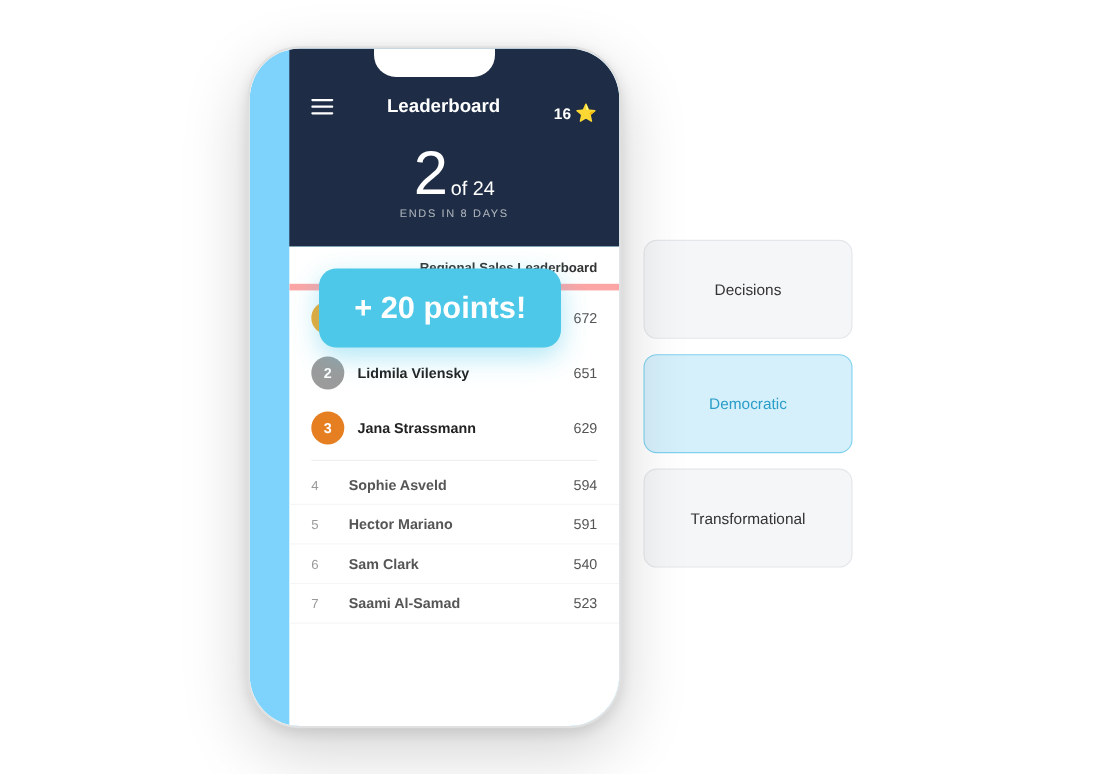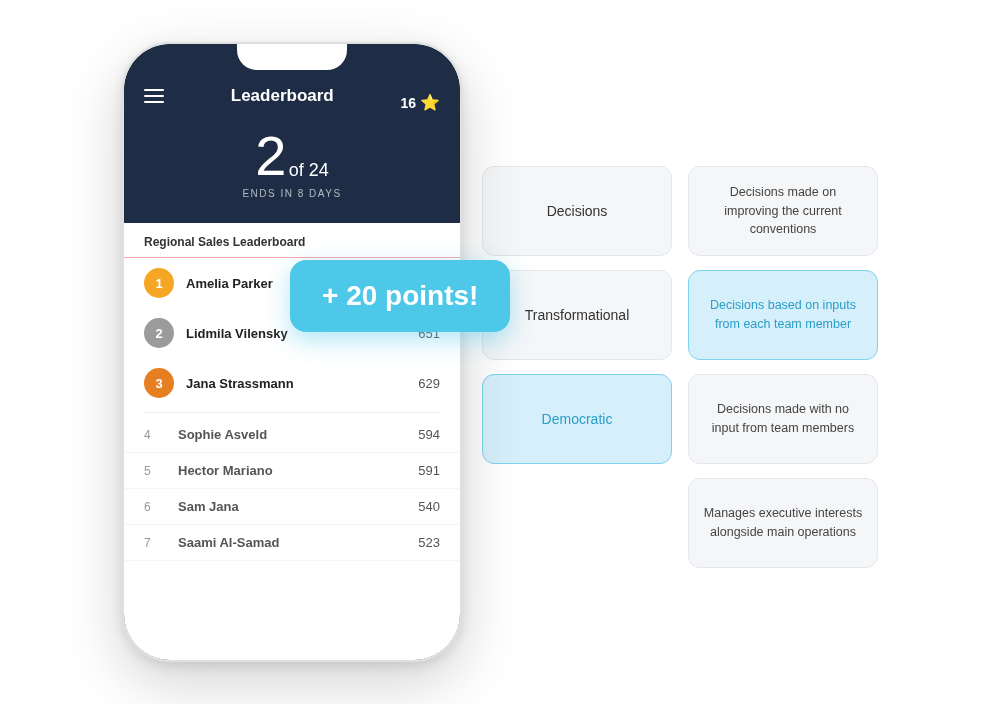--- a/index.html
+++ b/index.html
@@ -54,25 +54,26 @@
       width: 110px;
       height: 26px;
       background: #ffffff;
       border-radius: 0 0 20px 20px;
       z-index: 10;
     }
 
     .phone-screen {
       width: 100%;
       height: 100%;
-      background: #14532d;
+      background: #7dd3fc;
       border-radius: 46px;
       overflow: hidden;
       display: flex;
       flex-direction: column;
+      padding-left: 36px;
     }
 
     
     .phone-header {
       background: #1e2d45;
       padding: 36px 20px 24px;
       color: white;
       text-align: center;
       position: relative;
     }
@@ -149,23 +150,23 @@
       background: #ffffff;
       flex: 1;
       overflow: hidden;
       padding: 0;
     }
 
     .lb-title {
       font-size: 12px;
       font-weight: 700;
       color: #333;
-      text-align: left;
+      text-align: right;
       padding: 12px 20px 8px;
-      border-bottom: 1px solid #fca5a5;
+      border-bottom: 6px solid #fca5a5;
     }
 
     .lb-row {
       display: flex;
       align-items: center;
       padding: 10px 20px;
       border-bottom: 1px solid #f5f5f5;
     }
 
     .lb-row.top3 {
@@ -276,21 +277,21 @@
 
     .quiz-desc.selected {
       background: #d6f0fb;
       border-color: #7fd1ef;
       color: #2a9dc8;
     }
 
     
     .points-bubble {
       position: absolute;
-      top: 260px;
+      top: 244px;
       left: 290px;
       z-index: 10;
       background: #4dc8e8;
       border-radius: 16px;
       padding: 20px 32px;
       font-size: 28px;
       font-weight: 800;
       color: white;
       box-shadow: 0 8px 24px rgba(77, 200, 232, 0.45);
       white-space: nowrap;
@@ -355,43 +356,37 @@
       <span class="lb-name normal">Sophie Asveld</span>
       <span class="lb-score">594</span>
     </div>
               <div class="lb-row">
       <span class="lb-rank-num">5</span>
       <span class="lb-name normal">Hector Mariano</span>
       <span class="lb-score">591</span>
     </div>
               <div class="lb-row">
       <span class="lb-rank-num">6</span>
-      <span class="lb-name normal">Sam Jana</span>
+      <span class="lb-name normal">Sam Clark</span>
       <span class="lb-score">540</span>
     </div>
               <div class="lb-row">
       <span class="lb-rank-num">7</span>
       <span class="lb-name normal">Saami Al-Samad</span>
       <span class="lb-score">523</span>
     </div>
             </div>
         </div>
       </div>
     </div>
   </div>
 
   <div class="points-bubble">+ 20 points!</div>
 
   <div class="quiz-panel">
     <div class="quiz-col" id="quiz-options">
         <div class="quiz-card">Decisions</div>
+        <div class="quiz-card selected">Democratic</div>
         <div class="quiz-card">Transformational</div>
-        <div class="quiz-card selected">Democratic</div>
-      </div>
-    <div class="quiz-col" id="quiz-descriptions">
-        <div class="quiz-desc">Decisions made on improving the current conventions</div>
-        <div class="quiz-desc selected">Decisions based on inputs from each team member</div>
-        <div class="quiz-desc">Decisions made with no input from team members</div>
-        <div class="quiz-desc">Manages executive interests alongside main operations</div>
       </div>
   </div>
 
 </div>
 
 </body></html>

